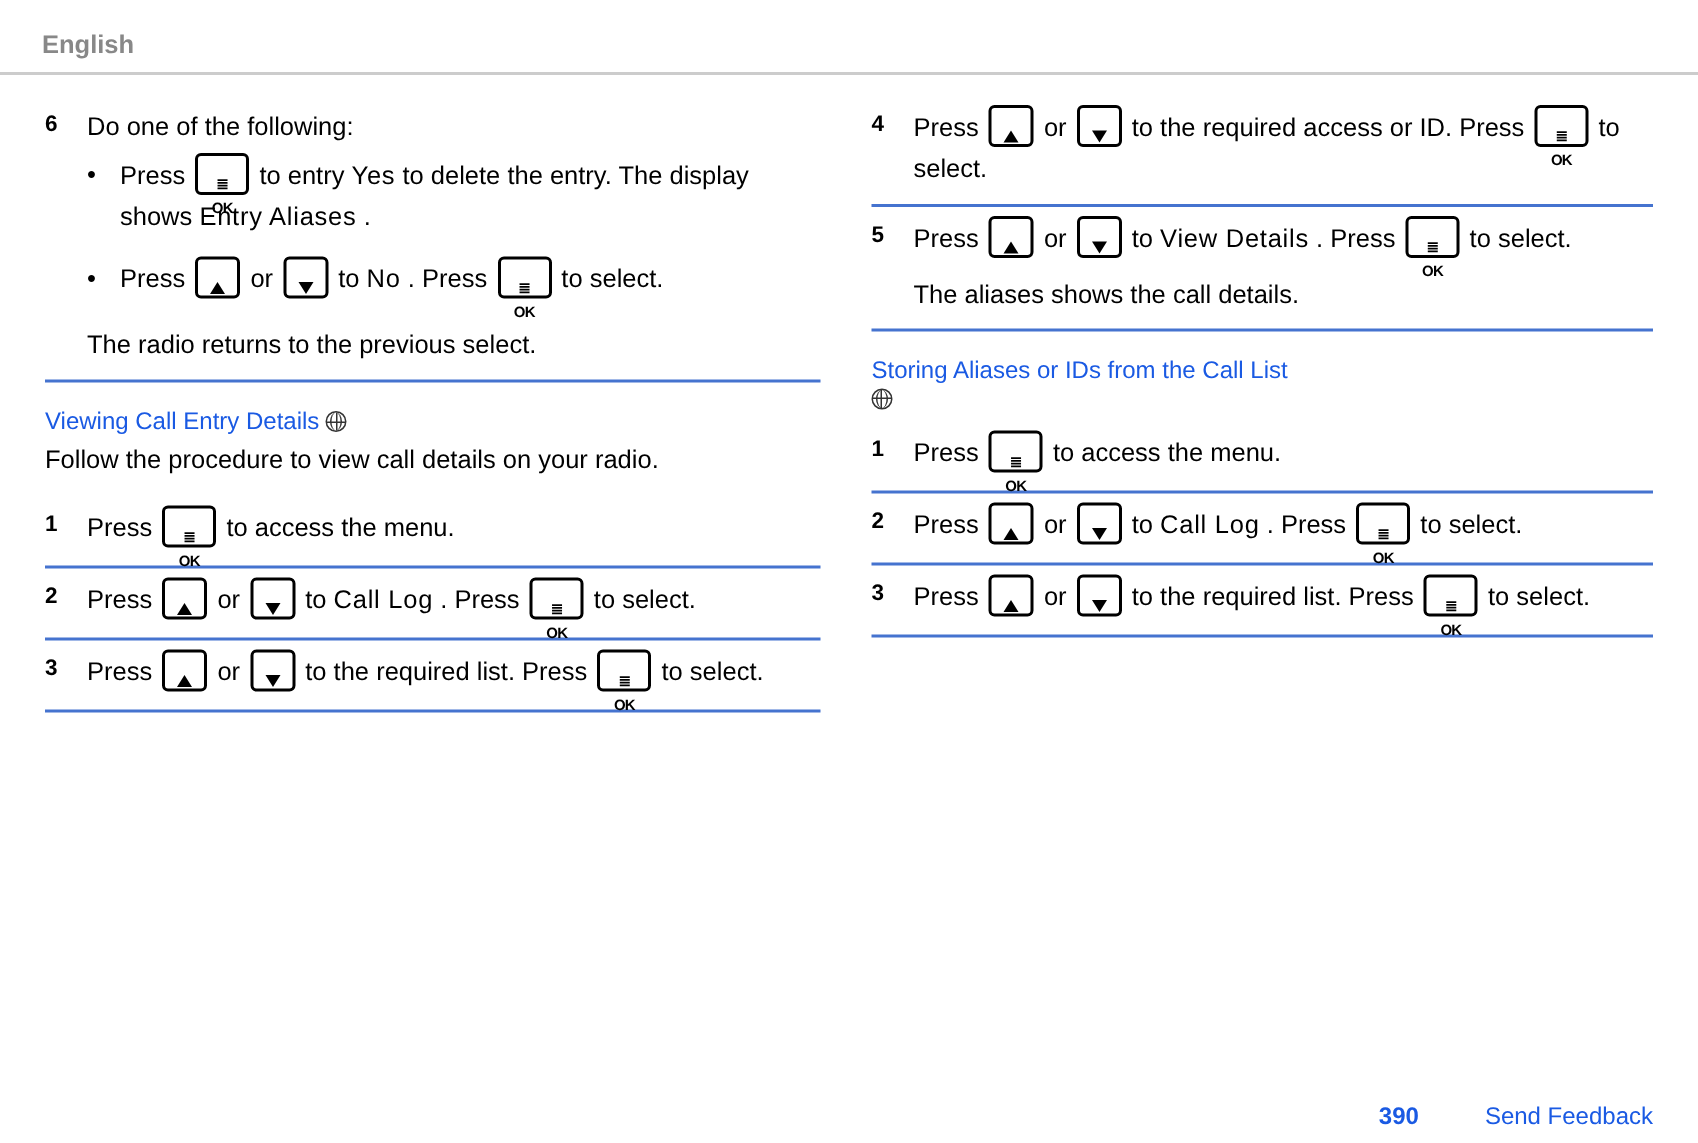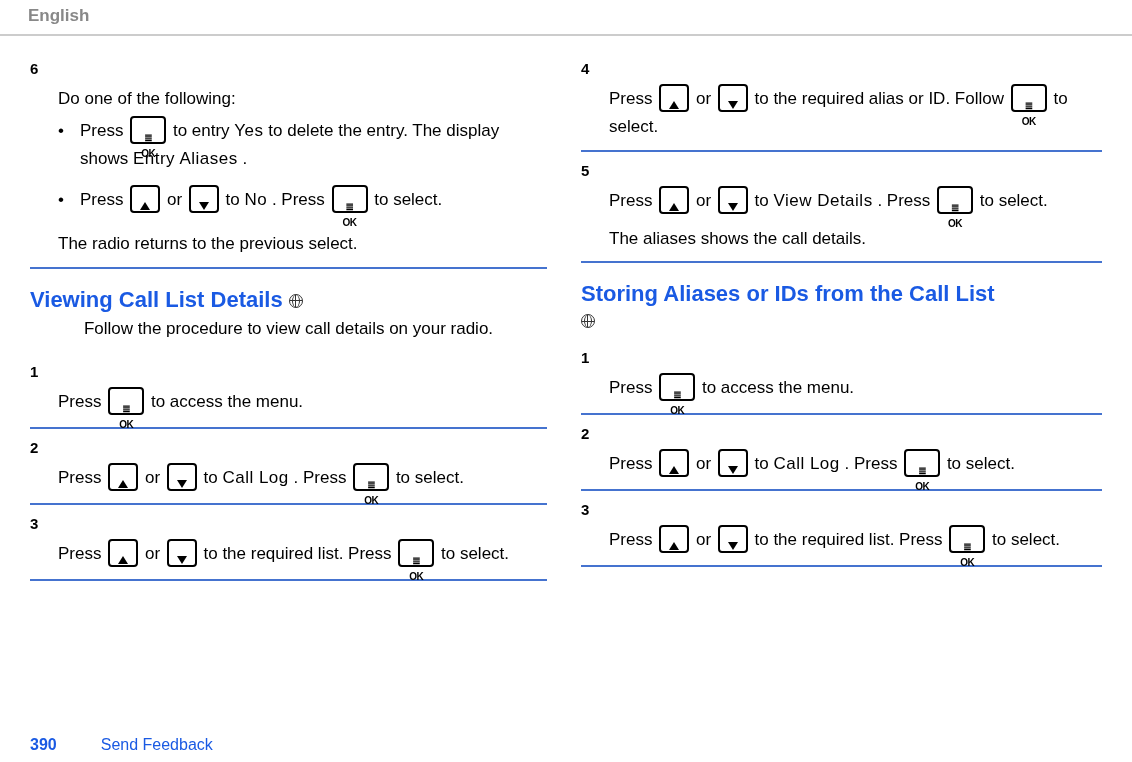--- a/index.html
+++ b/index.html
@@ -11,51 +11,51 @@
     color: #000;
     width: 1132px;
     height: 762px;
     position: relative;
     background: #fff;
   }
   .page-header {
     font-weight: bold;
     color: #888;
     font-size: 17px;
-    padding: 6px 0 8px 28px;
+    padding: 20px 0 8px 28px;
     border-bottom: 2px solid #ccc;
   }
   .content {
     display: flex;
     padding: 14px 20px 0 30px;
   }
   .col {
     width: 50%;
     padding-right: 24px;
   }
   .col + .col { padding-left: 10px; padding-right: 10px; }
   h2.section {
     color: #1a5ae3;
-    font-size: 22px;
-    font-weight: bold;
+    font-size: 16px;
+    font-weight: normal;
     margin: 18px 0 6px 0;
   }
-  p.intro { margin: 6px 0 14px 0; text-align: center; }
+  p.intro { margin: 6px 0 14px 0; }
   .step-row {
     display: flex;
     padding: 8px 0 10px 0;
     border-bottom: 2px solid #4573cf;
   }
   .step-num {
     width: 28px;
     font-weight: bold;
     font-size: 15px;
     padding-top: 2px;
   }
-  .step-body { flex: 1; line-height: 1.5; margin-top: 28px; }
+  .step-body { flex: 1; line-height: 1.5; }
   .sub-bullets { margin: 6px 0 0 0; padding: 0; list-style: none; }
   .sub-bullets li { display: flex; margin-bottom: 16px; }
   .sub-bullets li .bulletmark { width: 22px; }
   .sub-bullets li .bbody { flex:1; }
   .return-line { margin-top: 6px; }
   .mono { font-family: Liberation Sans, sans-serif; letter-spacing: 0.5px; }
   .btn {
     display: inline-block;
     vertical-align: middle;
     border: 2px solid #000;
@@ -74,21 +74,21 @@
   .btn-ok { width: 36px; font-family: Arial; letter-spacing: -0.5px; }
   .btn-arrow { width: 30px; }
   .btn-arrow svg { display:block; margin: 1px auto 0; }
   .footer {
     position: absolute;
     bottom: 8px;
     left: 0;
     right: 0;
     padding: 0 30px;
     display: flex;
-    justify-content: flex-start;
+    justify-content: flex-end;
     font-size: 16px;
     color: #1a5ae3;
     font-weight: bold;
   }
   .footer .feedback { font-weight: normal; text-decoration: none; margin-left: 44px; }
   .globe-icon {
     display:inline-block;
     width:14px;height:14px;
     border:1.5px solid #333;
     border-radius:50%;
@@ -152,21 +152,21 @@
               <span class="btn btn-ok">≣ OK</span>
               <span> to select.</span>
             </span>
           </li>
         </ul>
         <div class="return-line">The radio returns to the previous select.</div>
       </div>
     </div>
 
     <h2 class="section">
-      <span>Viewing Call List Details </span><span class="globe-icon"></span>
+      <span>Viewing Call Entry Details </span><span class="globe-icon"></span>
     </h2>
     <p class="intro">Follow the procedure to view call details on your radio.</p>
 
     <div class="step-row">
       <div class="step-num">1</div>
       <div class="step-body">
         <span>Press </span>
         <span class="btn btn-ok">≣ OK</span>
         <span> to access the menu.</span>
       </div>
@@ -216,21 +216,21 @@
       <div class="step-num">4</div>
       <div class="step-body">
         <span>Press </span>
         <span class="btn btn-arrow"><svg width="12" height="12">
               <polygon points="6,2 11,10 1,10" fill="#000"></polygon>
             </svg></span>
         <span> or </span>
         <span class="btn btn-arrow"><svg width="12" height="12">
               <polygon points="1,2 11,2 6,10" fill="#000"></polygon>
             </svg></span>
-        <span> to the required alias or ID. Follow </span>
+        <span> to the required access or ID. Press </span>
         <span class="btn btn-ok">≣ OK</span>
         <span> to select.</span>
       </div>
     </div>
 
     <div class="step-row">
       <div class="step-num">5</div>
       <div class="step-body">
         <span>Press </span>
         <span class="btn btn-arrow"><svg width="12" height="12">

